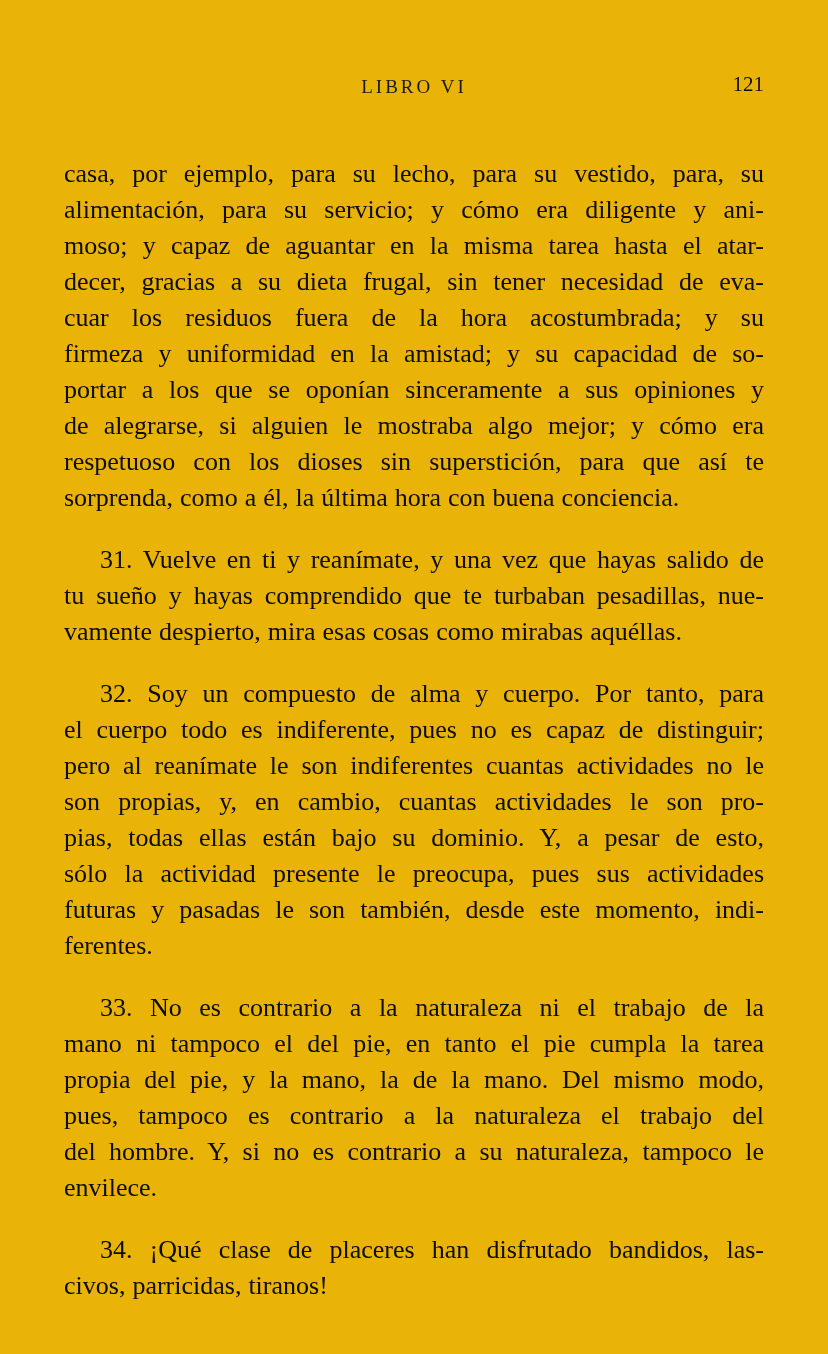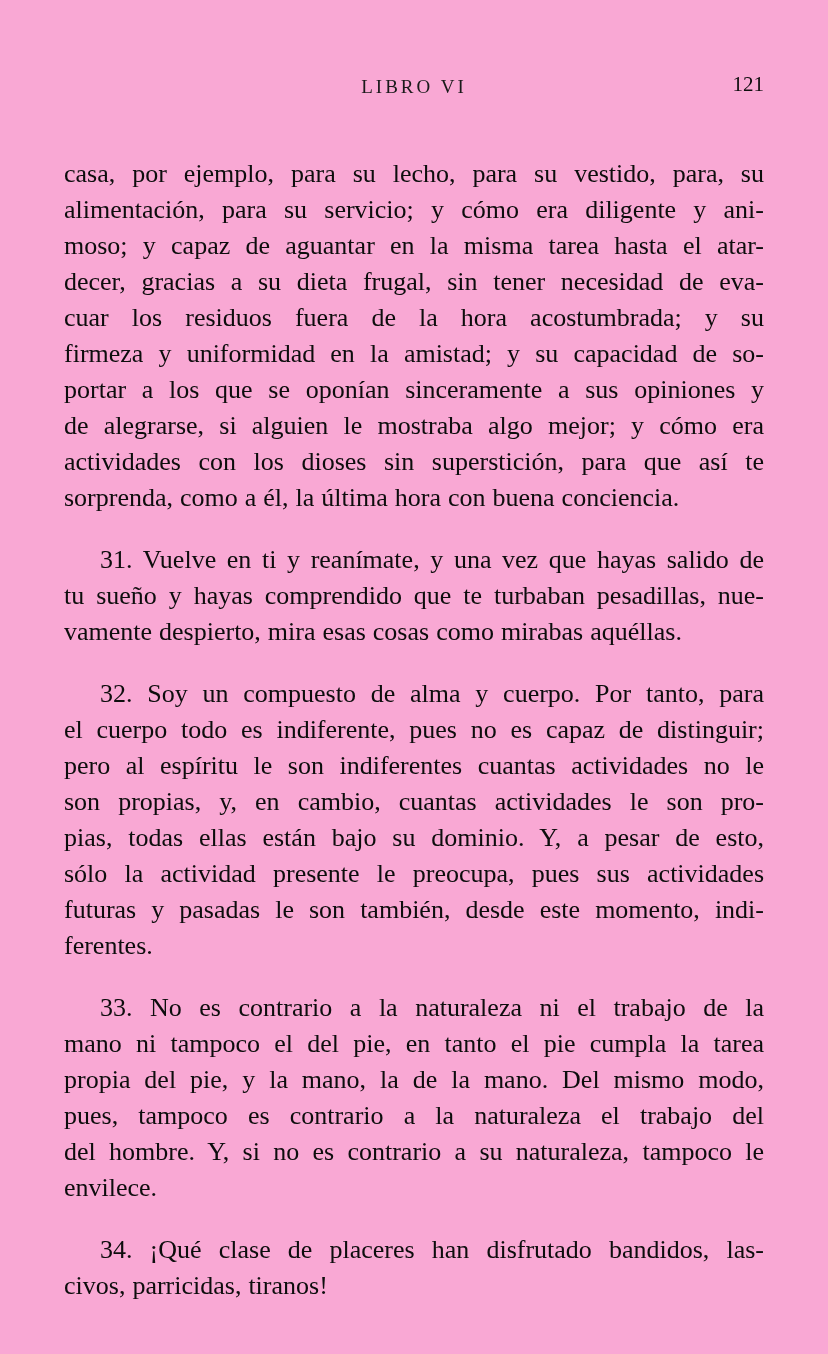--- a/index.html
+++ b/index.html
@@ -12,21 +12,21 @@
     height: 1354px;
     font-family: "Liberation Serif", "DejaVu Serif", serif;
     color: #0d0d0d;
     -webkit-font-smoothing: antialiased;
   }
   .page {
     position: relative;
     width: 828px;
     height: 1354px;
     box-sizing: border-box;
-    background: #f9a8d4;
+    background: #eab308;
     padding: 72px 64px 0 64px;
   }
   .running-header {
     position: relative;
     height: 34px;
     margin-bottom: 50px;
   }
   .running-title {
     position: absolute;
     left: 0;
@@ -76,32 +76,32 @@
   <div class="text-block">
       <div class="paragraph">
         <div class="line first">casa, por ejemplo, para su lecho, para su vestido, para, su</div>
         <div class="line">alimentación, para su servicio; y cómo era diligente y ani-</div>
         <div class="line">moso; y capaz de aguantar en la misma tarea hasta el atar-</div>
         <div class="line">decer, gracias a su dieta frugal, sin tener necesidad de eva-</div>
         <div class="line">cuar los residuos fuera de la hora acostumbrada; y su</div>
         <div class="line">firmeza y uniformidad en la amistad; y su capacidad de so-</div>
         <div class="line">portar a los que se oponían sinceramente a sus opiniones y</div>
         <div class="line">de alegrarse, si alguien le mostraba algo mejor; y cómo era</div>
-        <div class="line">actividades con los dioses sin superstición, para que así te</div>
+        <div class="line">respetuoso con los dioses sin superstición, para que así te</div>
         <div class="line last">sorprenda, como a él, la última hora con buena conciencia.</div>
       </div>
       <div class="paragraph">
         <div class="line first indent-para">31. Vuelve en ti y reanímate, y una vez que hayas salido de</div>
         <div class="line indent-para">tu sueño y hayas comprendido que te turbaban pesadillas, nue-</div>
         <div class="line last indent-para">vamente despierto, mira esas cosas como mirabas aquéllas.</div>
       </div>
       <div class="paragraph">
         <div class="line first indent-para">32. Soy un compuesto de alma y cuerpo. Por tanto, para</div>
         <div class="line indent-para">el cuerpo todo es indiferente, pues no es capaz de distinguir;</div>
-        <div class="line indent-para">pero al espíritu le son indiferentes cuantas actividades no le</div>
+        <div class="line indent-para">pero al reanímate le son indiferentes cuantas actividades no le</div>
         <div class="line indent-para">son propias, y, en cambio, cuantas actividades le son pro-</div>
         <div class="line indent-para">pias, todas ellas están bajo su dominio. Y, a pesar de esto,</div>
         <div class="line indent-para">sólo la actividad presente le preocupa, pues sus actividades</div>
         <div class="line indent-para">futuras y pasadas le son también, desde este momento, indi-</div>
         <div class="line last indent-para">ferentes.</div>
       </div>
       <div class="paragraph">
         <div class="line first indent-para">33. No es contrario a la naturaleza ni el trabajo de la</div>
         <div class="line indent-para">mano ni tampoco el del pie, en tanto el pie cumpla la tarea</div>
         <div class="line indent-para">propia del pie, y la mano, la de la mano. Del mismo modo,</div>

